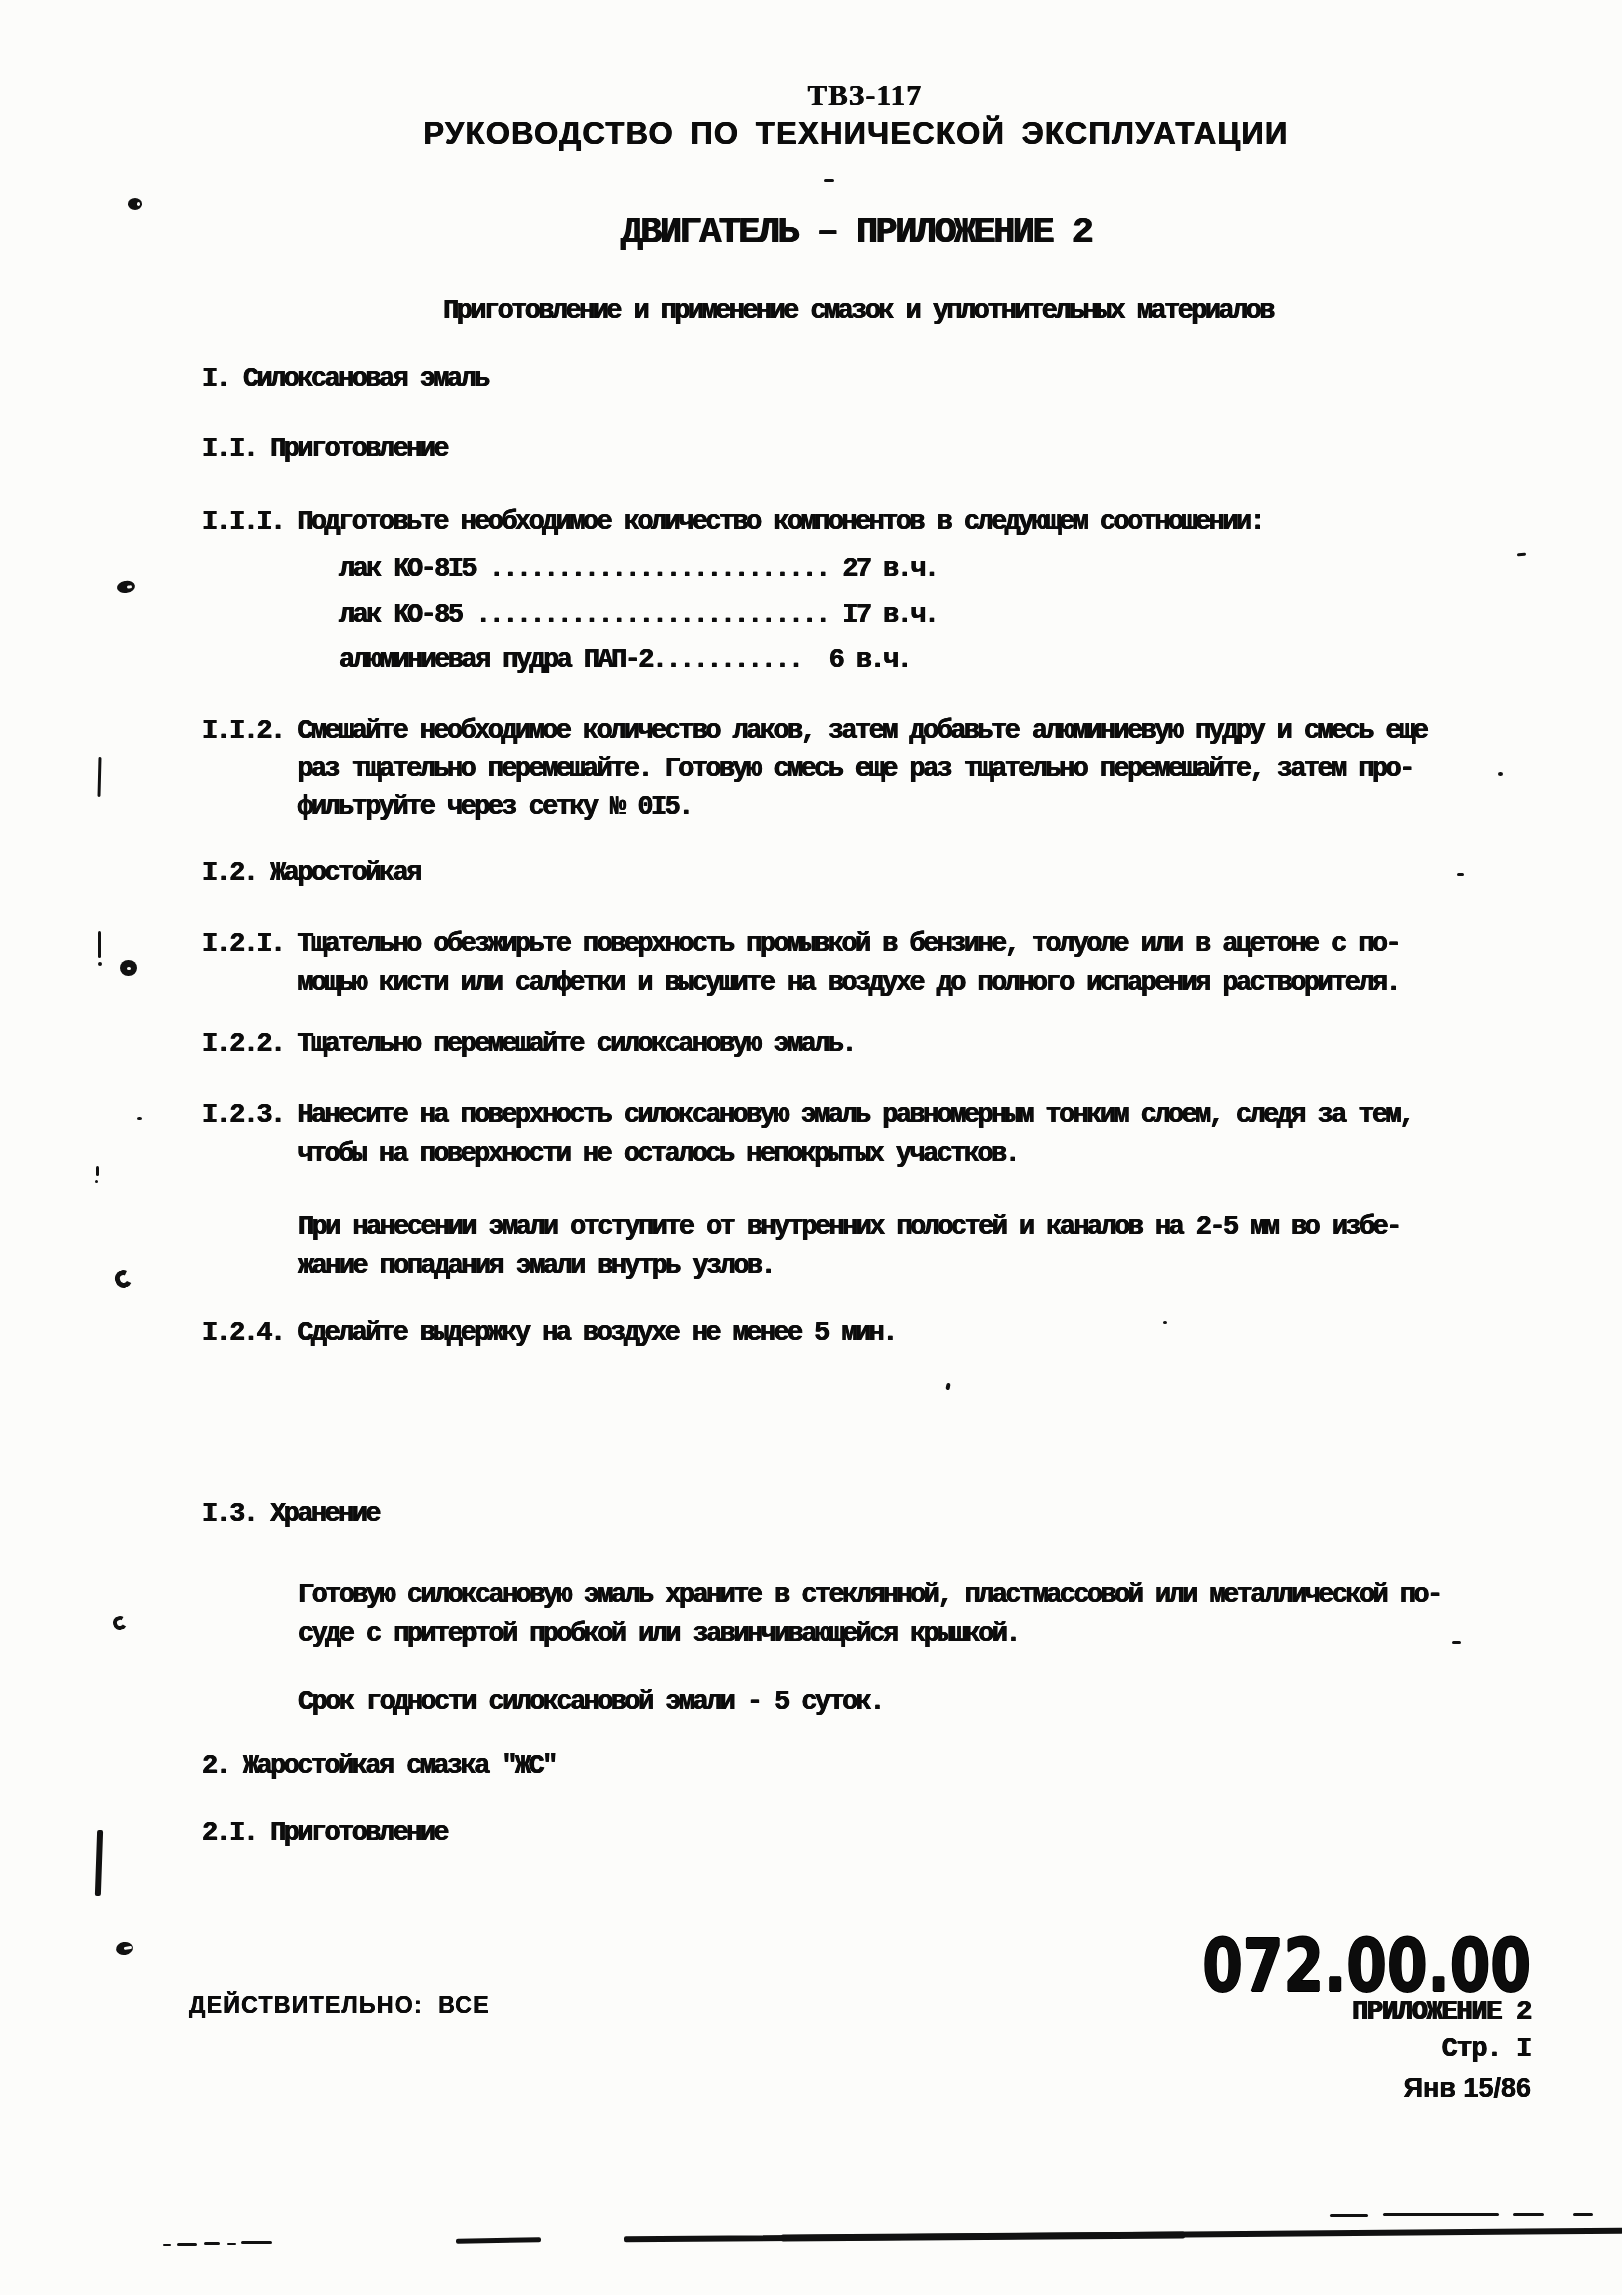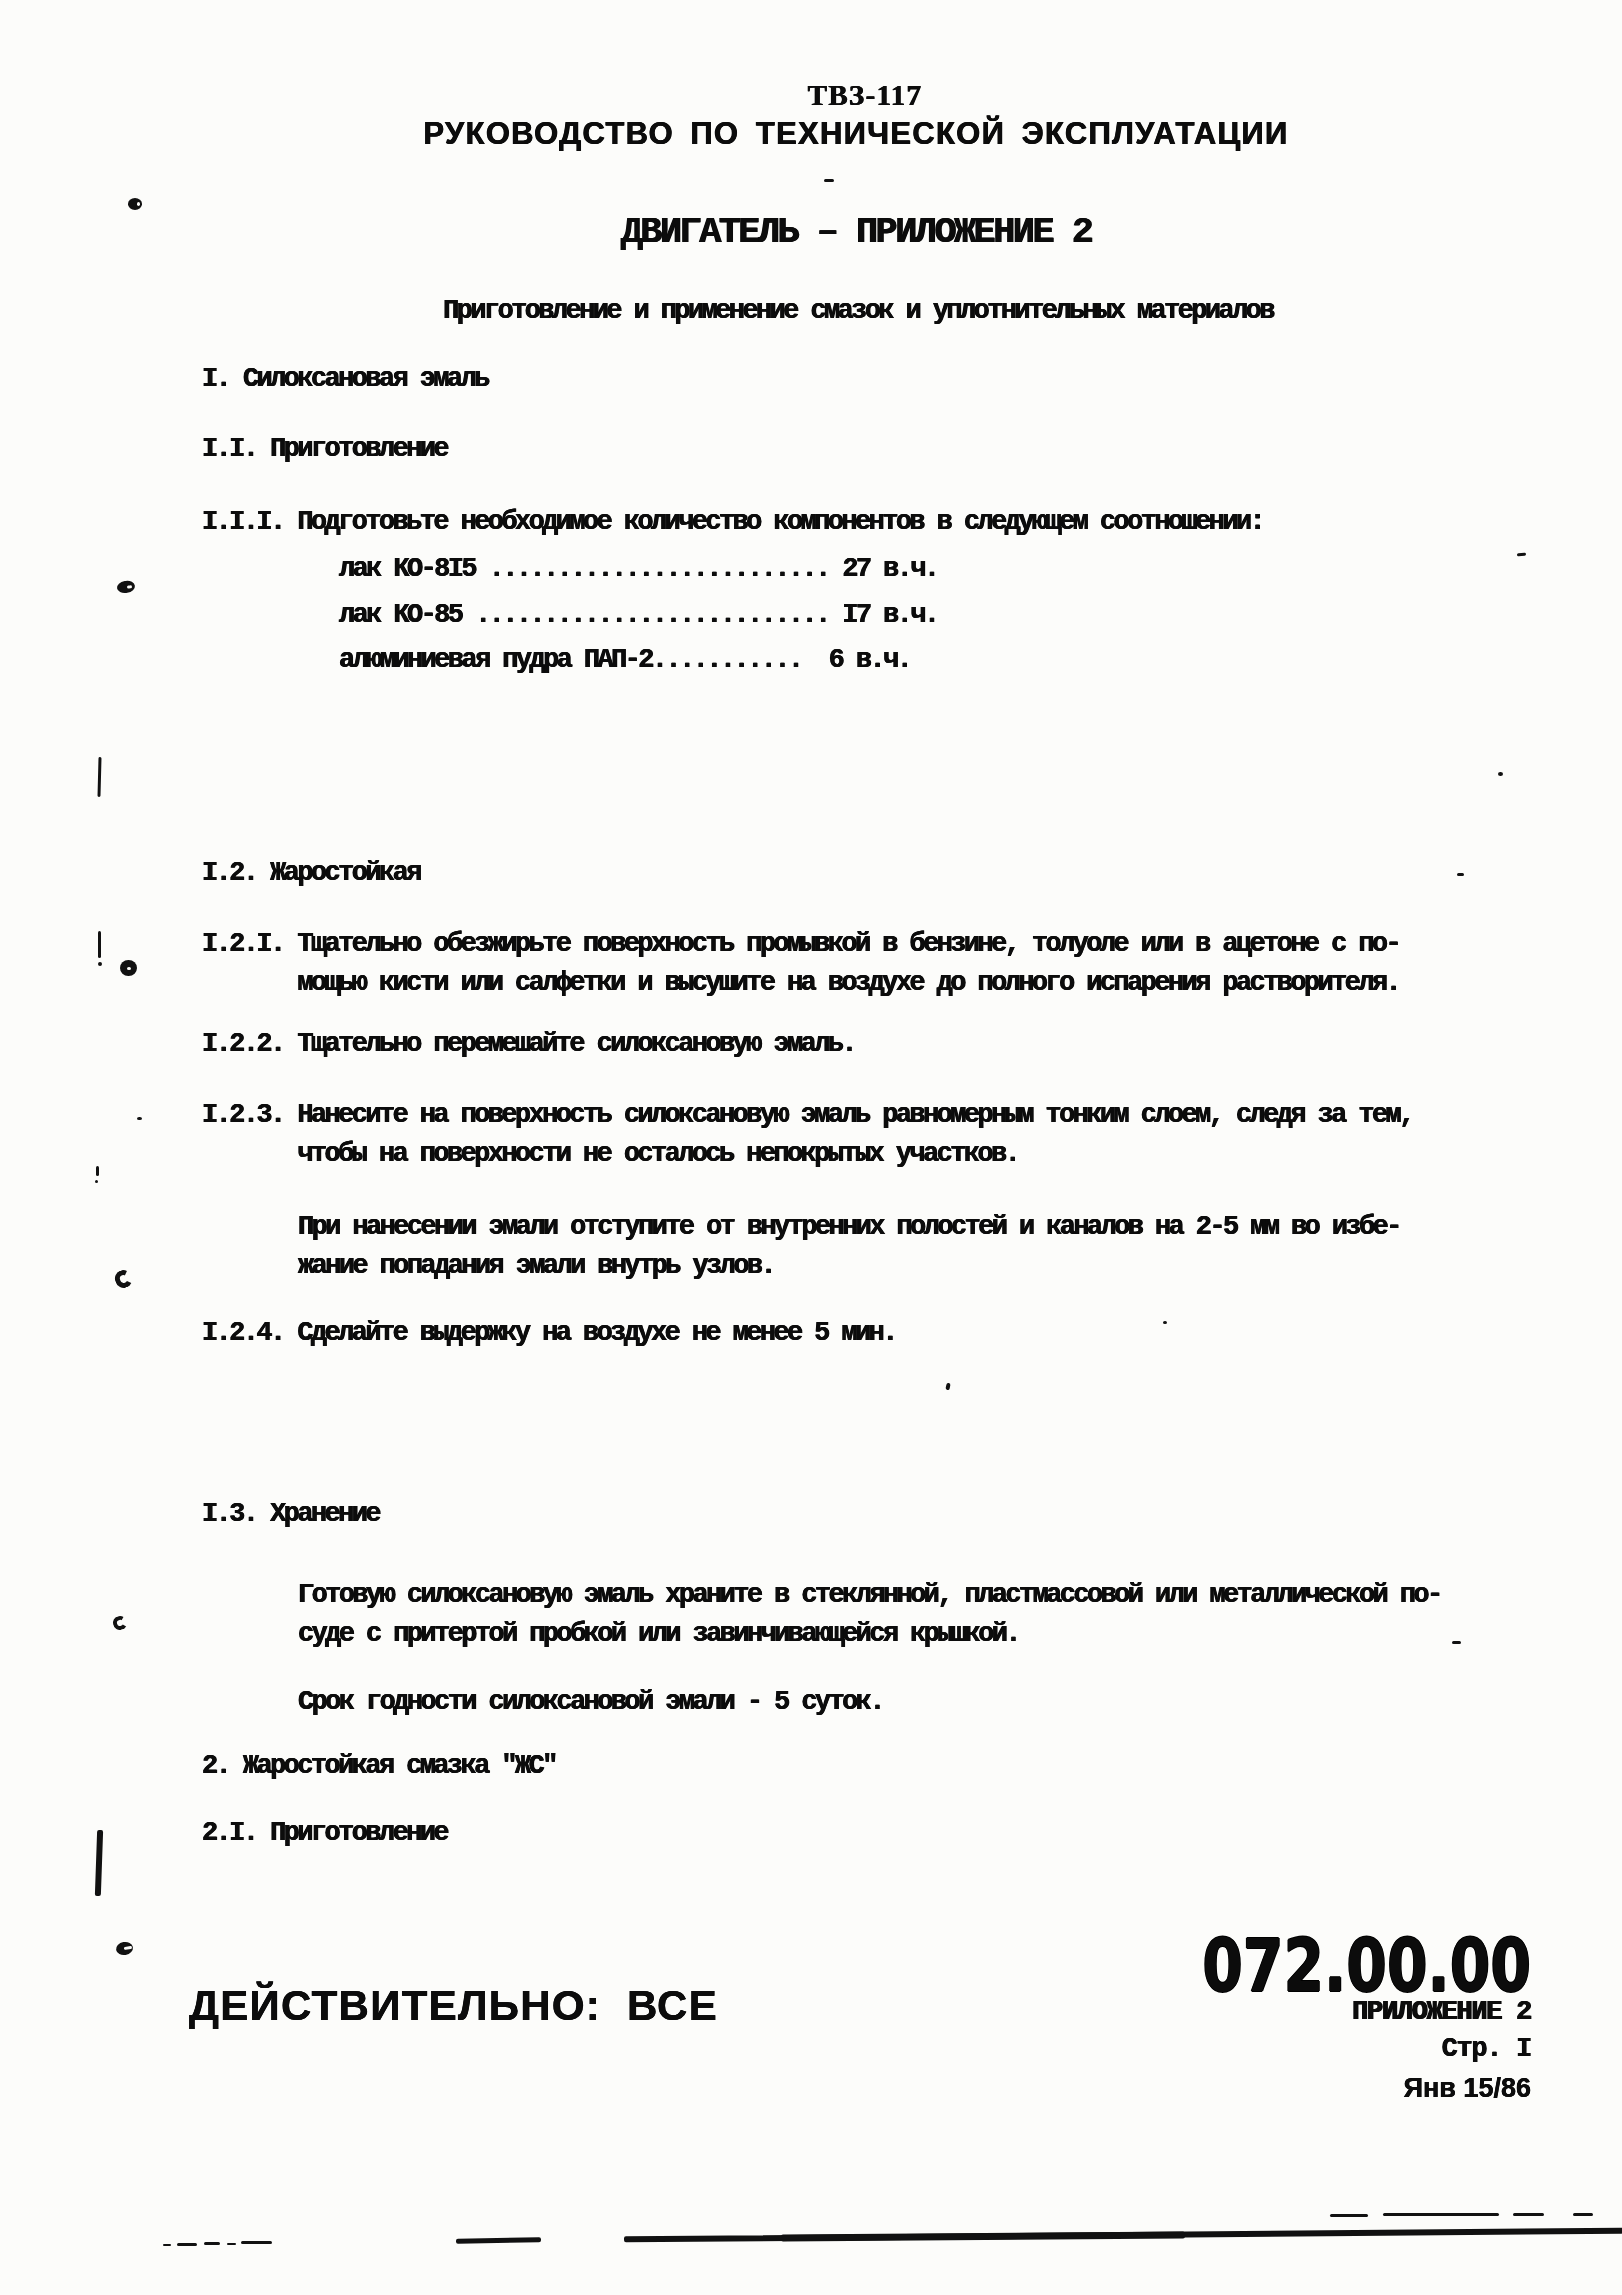--- a/index.html
+++ b/index.html
@@ -43,21 +43,21 @@
   }
   .item{position:absolute;left:202px;display:flex;column-gap:13.7px;}
   .item .num{white-space:pre;flex:0 0 auto;}
   .item .txt{white-space:pre-line;}
   .para{position:absolute;left:298px;white-space:pre-line;}
   .list-line{position:absolute;left:339px;white-space:pre;}
   
   .validity{
     position:absolute;left:189px;top:1981px;
     font-family:"Liberation Sans","DejaVu Sans",sans-serif;
-    font-size:42px;font-weight:700;letter-spacing:1.3px;line-height:49px;white-space:pre;
+    font-size:23px;font-weight:700;letter-spacing:1.3px;line-height:49px;white-space:pre;
     text-shadow:0.3px 0 currentColor,-0.3px 0 currentColor;
   }
   .chapter-code{
     position:absolute;right:92px;top:1929px;
     font-family:"DejaVu Sans","Liberation Sans",sans-serif;
     font-size:73px;font-weight:700;line-height:73px;
     transform:scaleX(0.8);transform-origin:100% 50%;
     text-shadow:1px 0 #000,-1px 0 #000,0 0.7px #000,0 -0.7px #000;
     white-space:pre;
   }
@@ -108,20 +108,26 @@
   </div>
   <div class="item" style="top:503px">
     <span class="num">I.I.I.</span>
     <span class="txt">Подготовьте необходимое количество компонентов в следующем соотношении:</span>
   </div>
 
   <div class="list-line" style="top:550px">лак КО-8I5 ......................... 27 в.ч.</div>
   <div class="list-line" style="top:596px">лак КО-85 .......................... I7 в.ч.</div>
   <div class="list-line" style="top:641px">алюминиевая пудра ПАП-2...........  6 в.ч.</div>
 
+  <div class="item" style="top:712px;line-height:38px">
+    <span class="num">I.I.2.</span>
+    <span class="txt">Смешайте необходимое количество лаков, затем добавьте алюминиевую пудру и смесь еще
+раз тщательно перемешайте. Готовую смесь еще раз тщательно перемешайте, затем про-
+фильтруйте через сетку № 0I5.</span>
+  </div>
   <div class="item" style="top:854px">
     <span class="num">I.2.</span>
     <span class="txt">Жаростойкая</span>
   </div>
   <div class="item" style="top:925px">
     <span class="num">I.2.I.</span>
     <span class="txt">Тщательно обезжирьте поверхность промывкой в бензине, толуоле или в ацетоне с по-
 мощью кисти или салфетки и высушите на воздухе до полного испарения растворителя.</span>
   </div>
   <div class="item" style="top:1025px">

